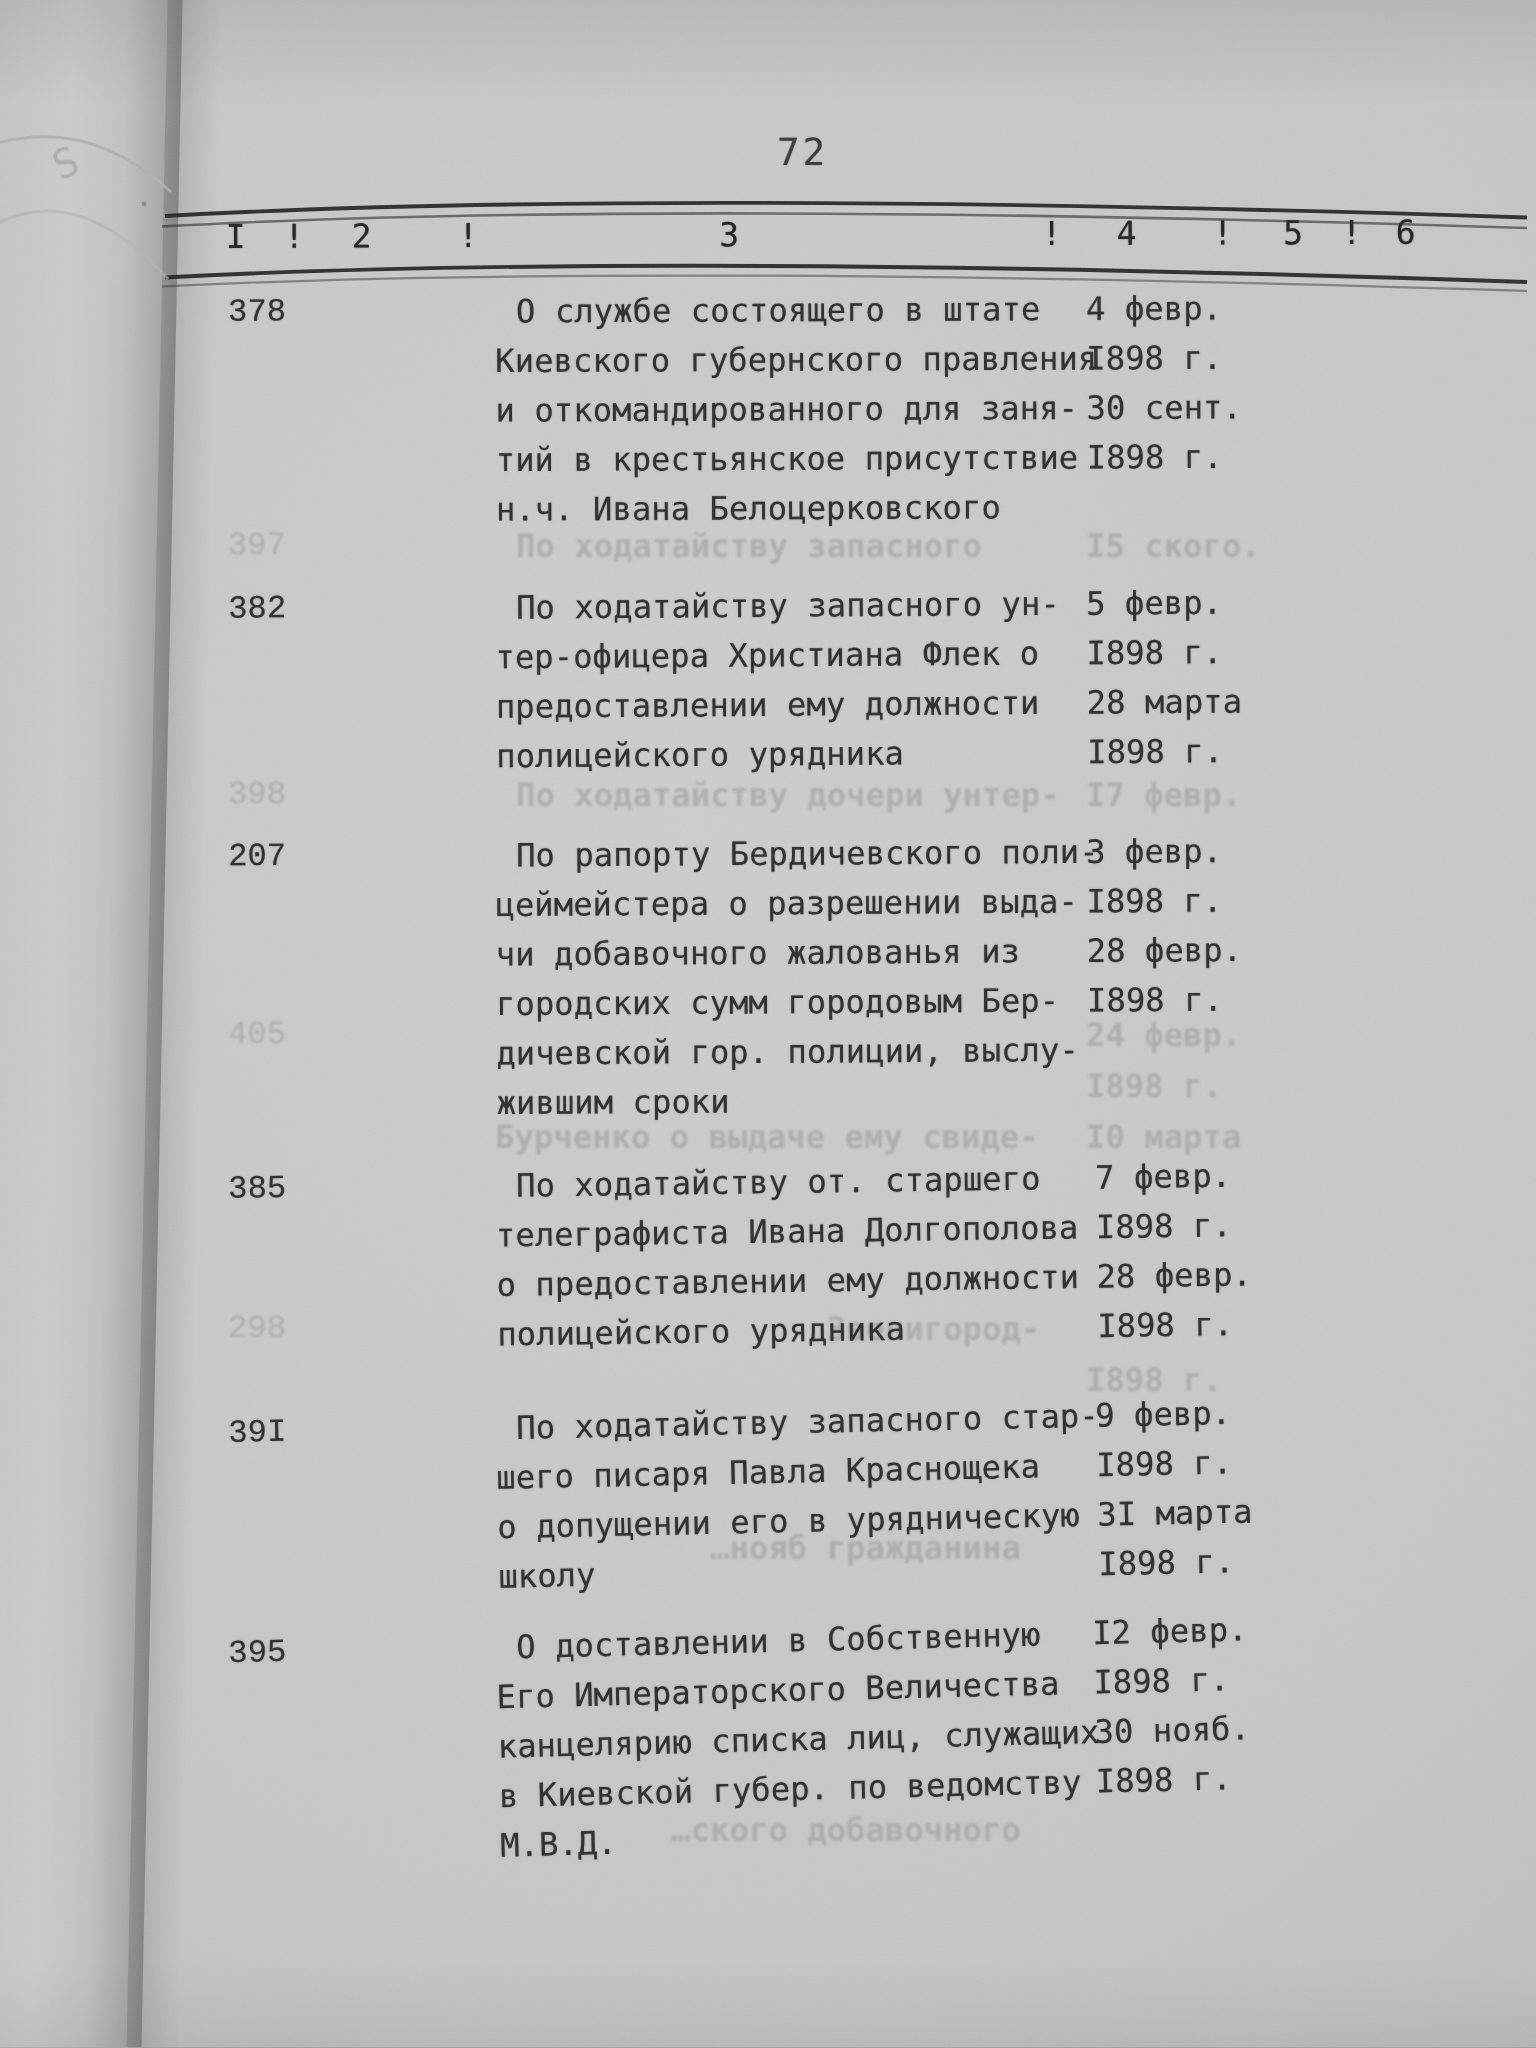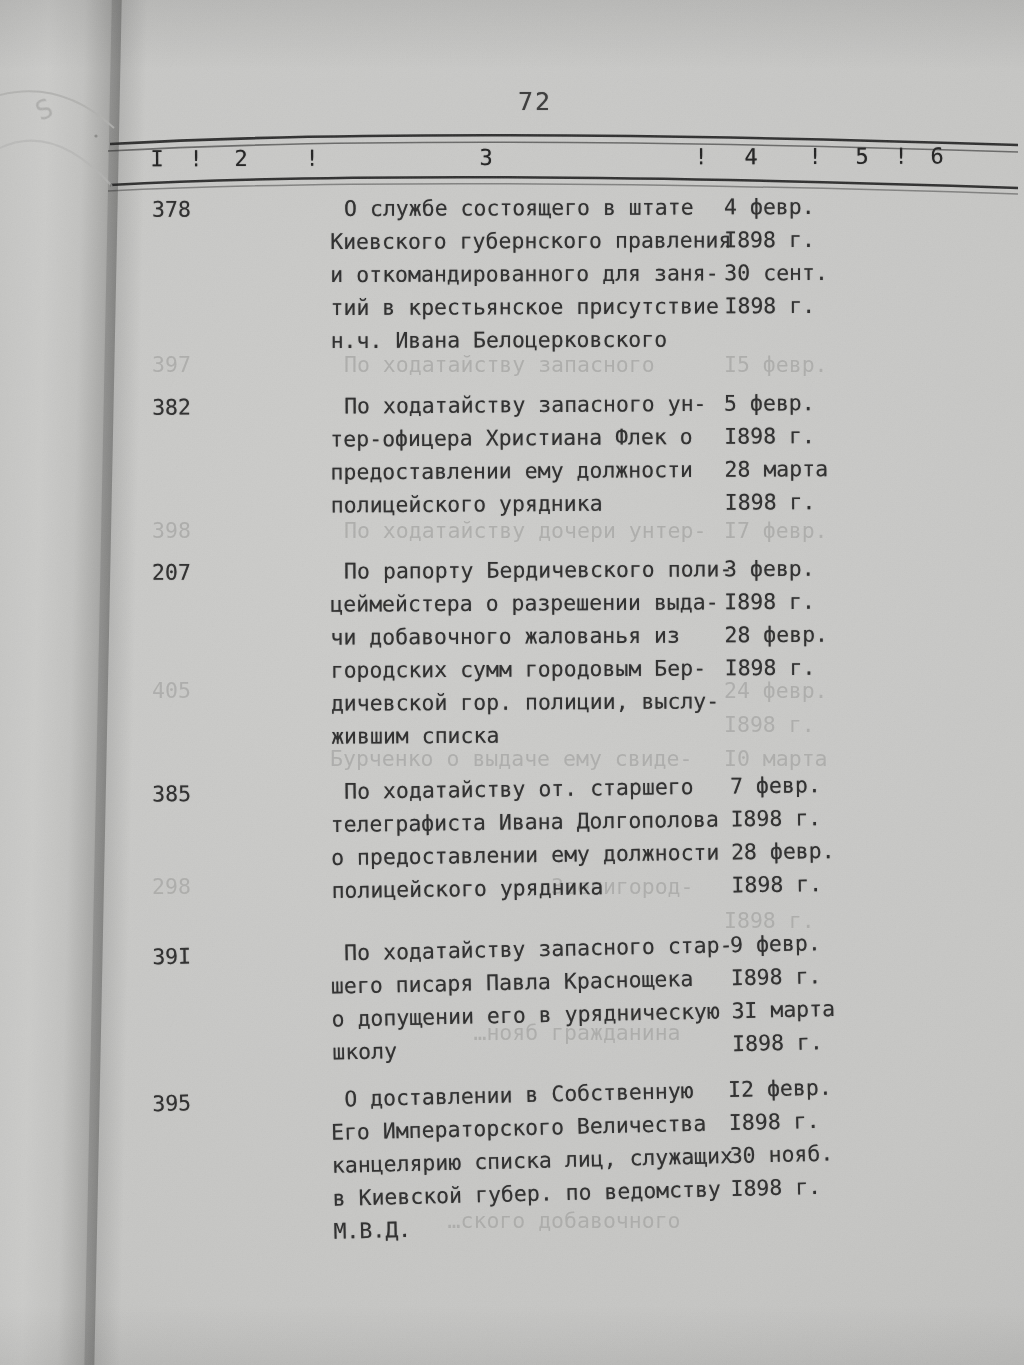--- a/index.html
+++ b/index.html
@@ -24,40 +24,40 @@
   .page-number{position:absolute;left:518px;top:40px;font-size:25px;letter-spacing:2px;
     color:#3c3c3c;text-shadow:0 0 1px rgba(60,60,60,.5);margin-top:47px;}
   .header-row{position:absolute;left:0;top:0;width:1024px;height:40px;transform:rotate(-0.2deg);}
   .hcell{position:absolute;top:145px;font-size:22px;color:#232323;
     text-shadow:0 0 1px rgba(34,34,34,.55);}
   .hc0{left:150px}.hc1{left:189px}.hc2{left:234px}.hc3{left:305px}.hc4{left:479px}
   .hc5{left:694px}.hc6{left:744px}.hc7{left:808px}.hc8{left:855px}.hc9{left:894px}.hc10{left:930px}
 
   .entry{position:absolute;left:118px;width:900px;transform-origin:0 0;z-index:3;}
   .entry .num{position:absolute;left:34px;top:0;font-size:21.5px;
-    text-shadow:0 0 1px rgba(40,40,40,.5);}
+    text-shadow:0 0 1px rgba(40,40,40,.5);font-family:Liberation Mono, monospace;}
   .entry .lines{position:absolute;left:212px;top:0;width:650px;}
   .entry .line{position:relative;height:33px;}
   .desc,.date{font-size:21.5px;white-space:pre;text-shadow:0 0 1px rgba(40,40,40,.5);}
   .date{position:absolute;left:394px;top:0;}
   .line:first-child .desc{padding-left:14px;}
 
   .ent-0{top:197px;transform:rotate(-0.25deg);}
   .ent-1{top:395px;transform:rotate(-0.4deg);}
   .ent-2{top:560px;transform:rotate(-0.35deg);}
   .ent-3{top:782px;transform:rotate(-0.8deg);}
   .ent-4{top:945px;transform:rotate(-1.2deg);}
   .ent-5{top:1092px;transform:rotate(-1.4deg);}
   .ent-3 .date{left:400px;}
   .ent-4 .date{left:400px;}
   .ent-5 .date{left:398px;}
 
   .ghost{z-index:1;color:#a4a4a2;opacity:.72;filter:blur(.6px);}
   .ghost .desc,.ghost .date,.ghost .num{text-shadow:none;color:#a4a4a2;}
-  .ghost .line{height:34px;}
+  .ghost .line{height:34px;font-weight:bold;}
   .gh-0{top:352px}.gh-1{top:518px}.gh-2{top:678px}.gh-3{top:874px}
   .gh-4{top:1020px}.gh-5{top:1208px}
 
   .overlay{position:absolute;left:0;top:0;z-index:6;pointer-events:none;}
 </style>
 </head>
 <body>
 
 <div class="stage">
 
@@ -81,21 +81,21 @@
       <span class="hcell hc7">!</span>
       <span class="hcell hc8">5</span>
       <span class="hcell hc9">!</span>
       <span class="hcell hc10">6</span>
     </div>
 
   <div>
       <div class="entry ghost gh-0">
         <span class="num">397</span>
         <div class="lines">
-          <div class="line"><span class="desc">По ходатайству запасного</span><span class="date">I5 февр.</span></div>
+          <div class="line"><span class="desc">По ходатайству запасного</span><span class="date">I5 ского.</span></div>
         </div>
       </div>
       <div class="entry ghost gh-1">
         <span class="num">398</span>
         <div class="lines">
           <div class="line"><span class="desc">По ходатайству дочери унтер-</span><span class="date">I7 февр.</span></div>
         </div>
       </div>
       <div class="entry ghost gh-2">
         <span class="num">405</span>
@@ -144,21 +144,21 @@
         </div>
       </div>
       <div class="entry ent-2">
         <span class="num">207</span>
         <div class="lines">
           <div class="line"><span class="desc">По рапорту Бердичевского поли-</span><span class="date">3 февр.</span></div>
           <div class="line"><span class="desc">цеймейстера о разрешении выда-</span><span class="date">I898 г.</span></div>
           <div class="line"><span class="desc">чи добавочного жалованья из</span><span class="date">28 февр.</span></div>
           <div class="line"><span class="desc">городских сумм городовым Бер-</span><span class="date">I898 г.</span></div>
           <div class="line"><span class="desc">дичевской гор. полиции, выслу-</span><span class="date"></span></div>
-          <div class="line"><span class="desc">жившим списка</span><span class="date"></span></div>
+          <div class="line"><span class="desc">жившим сроки</span><span class="date"></span></div>
         </div>
       </div>
       <div class="entry ent-3">
         <span class="num">385</span>
         <div class="lines">
           <div class="line"><span class="desc">По ходатайству от. старшего</span><span class="date">7 февр.</span></div>
           <div class="line"><span class="desc">телеграфиста Ивана Долгополова</span><span class="date">I898 г.</span></div>
           <div class="line"><span class="desc">о предоставлении ему должности</span><span class="date">28 февр.</span></div>
           <div class="line"><span class="desc">полицейского урядника</span><span class="date">I898 г.</span></div>
         </div>

